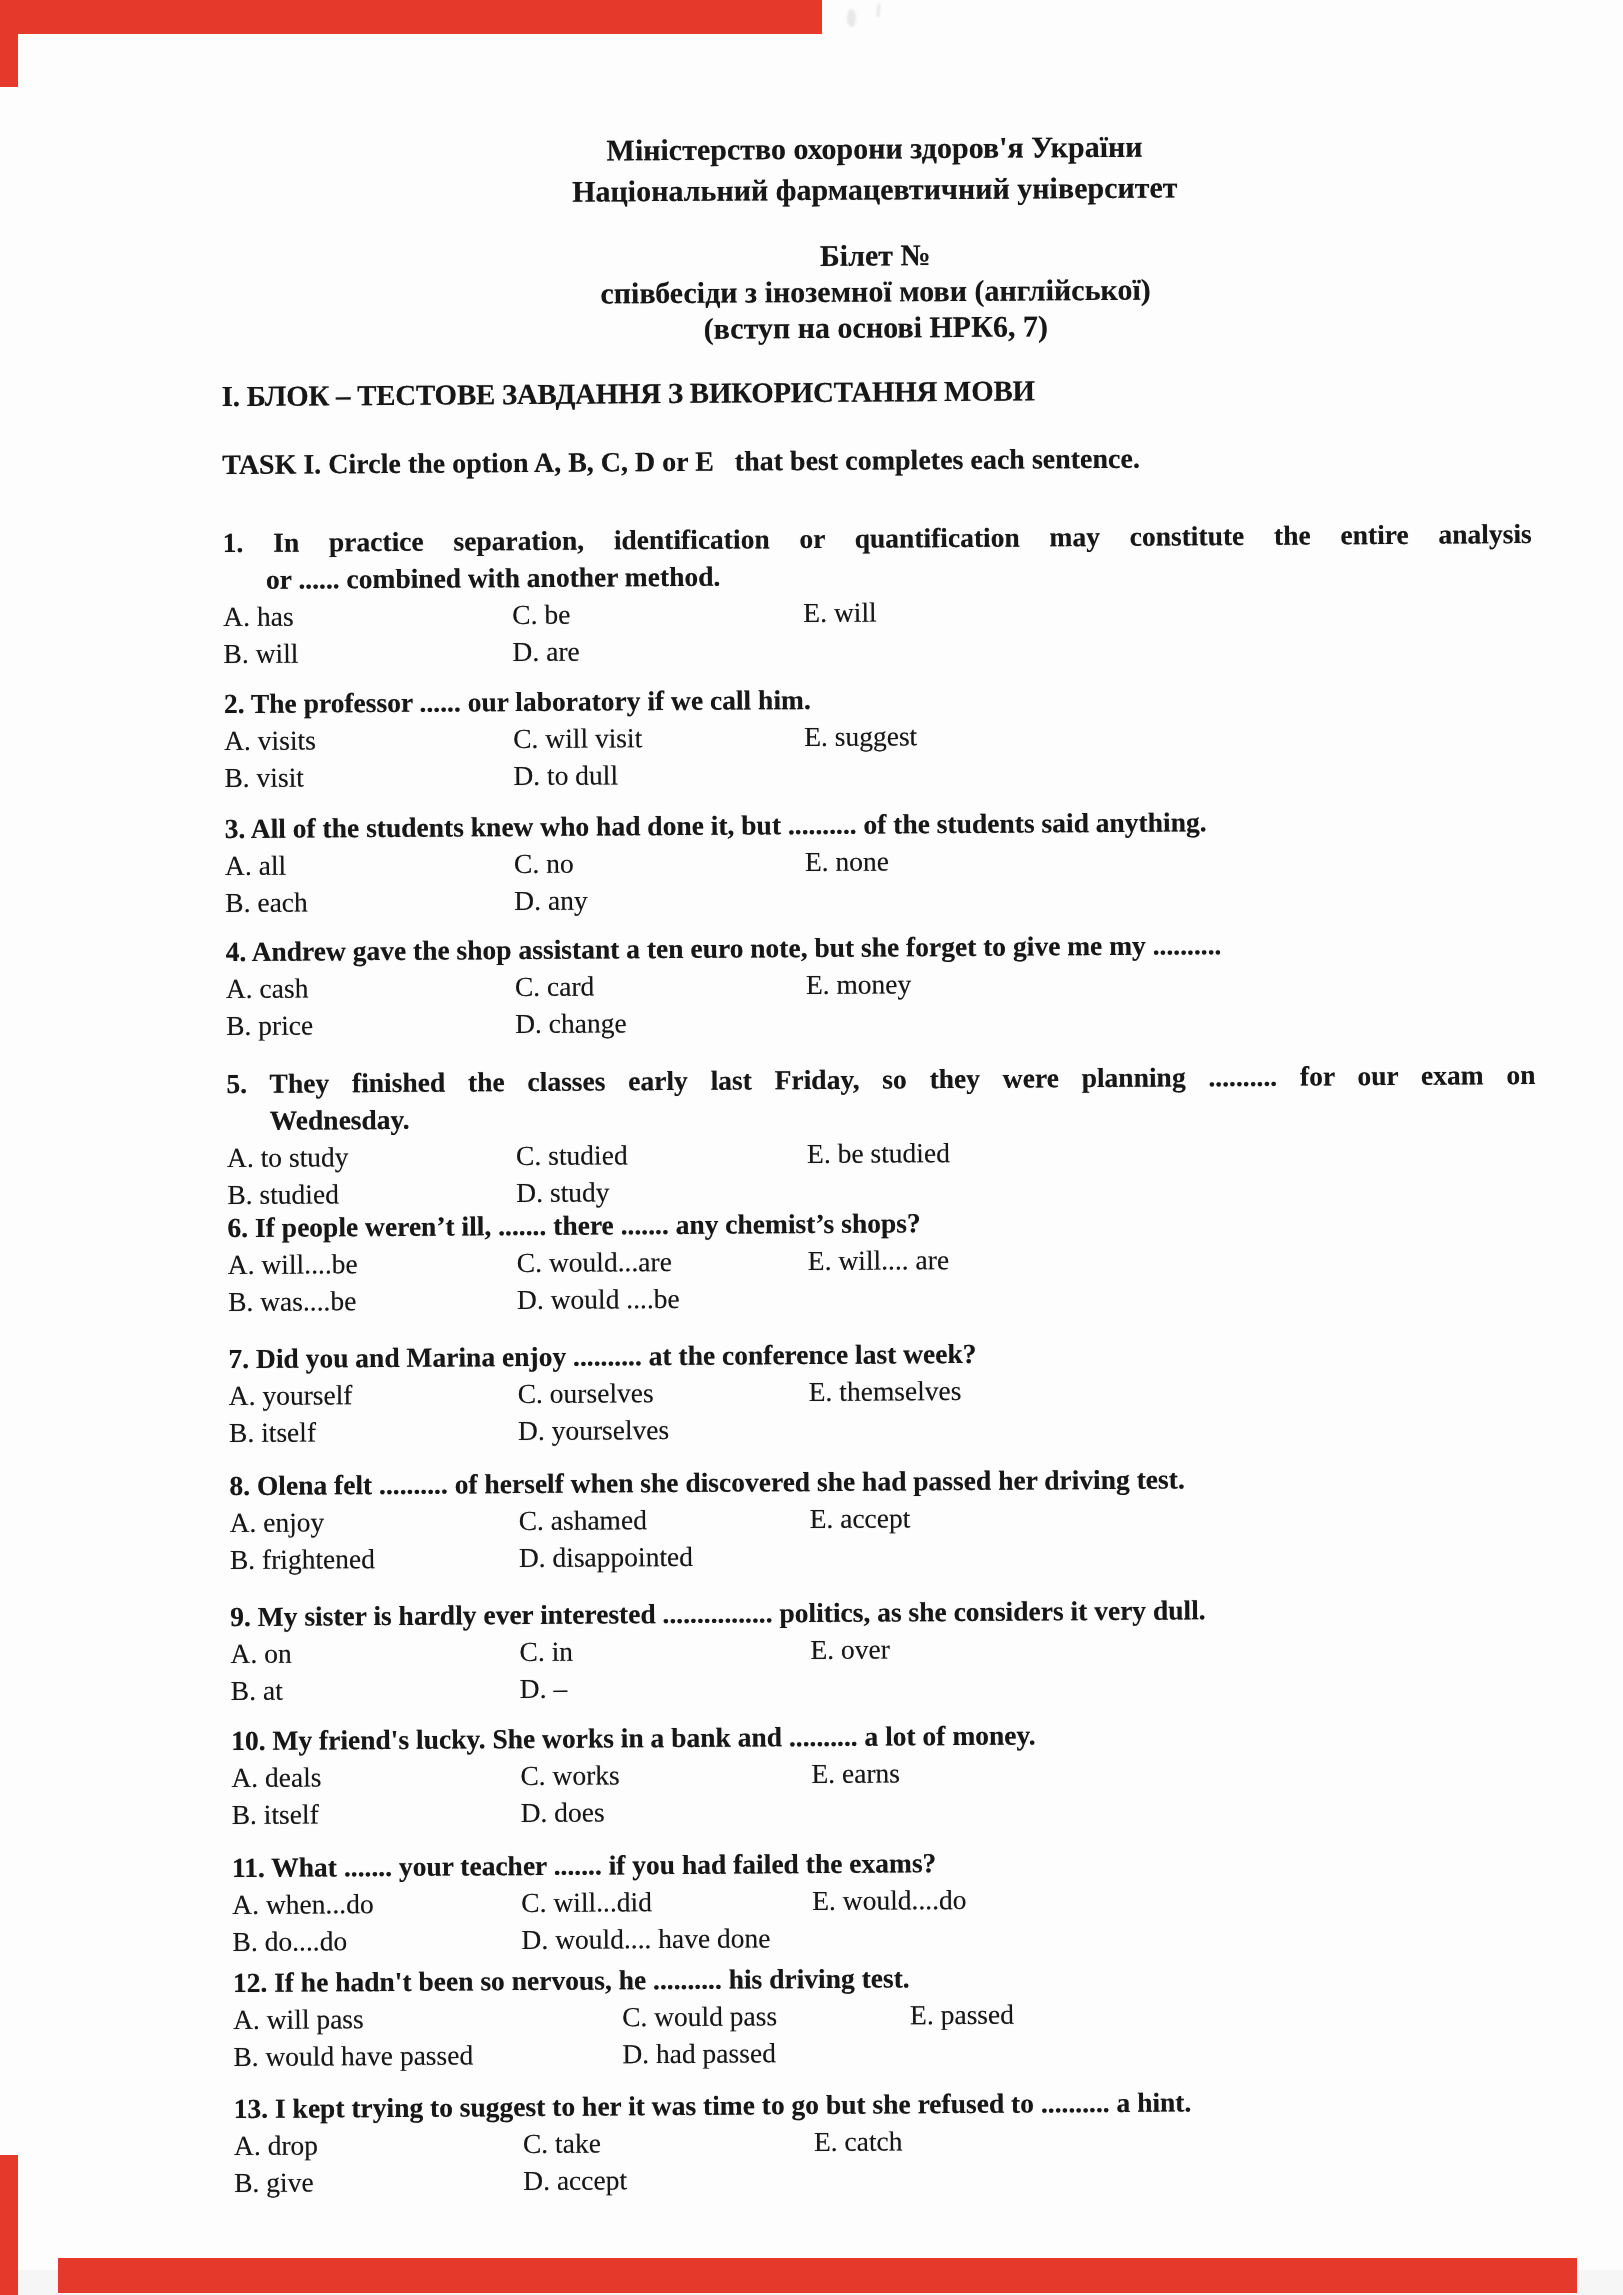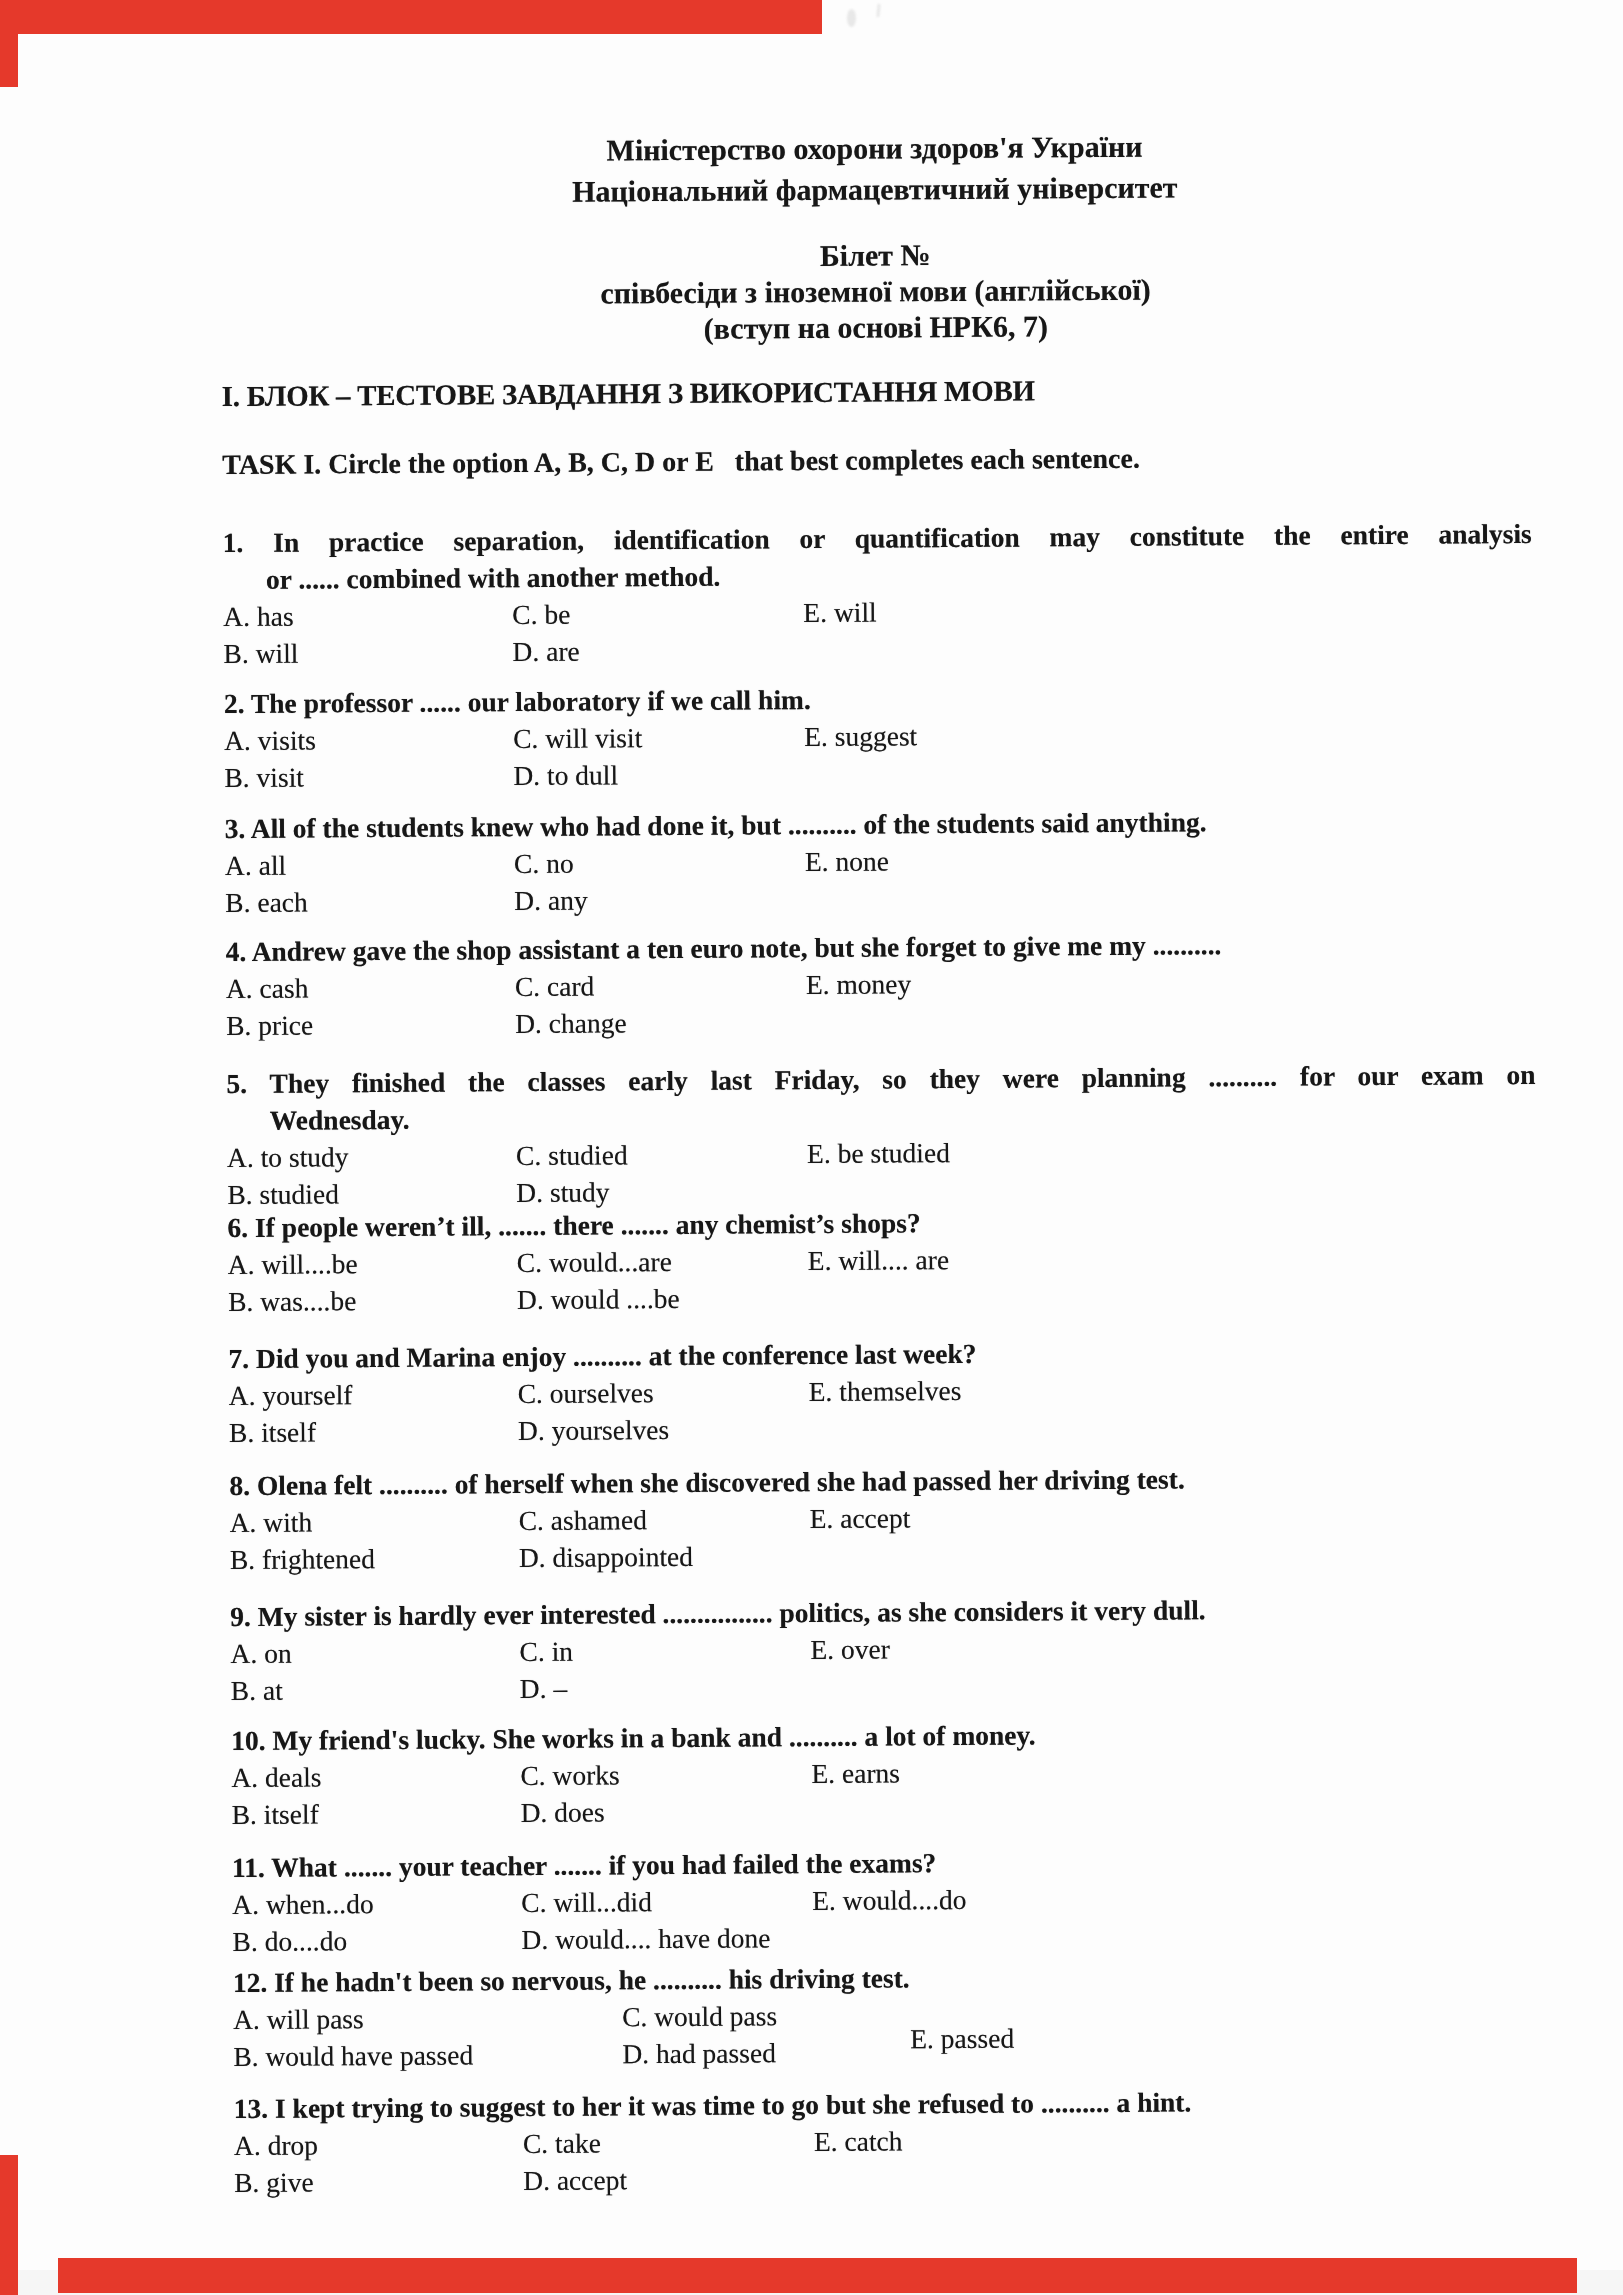--- a/index.html
+++ b/index.html
@@ -34,21 +34,21 @@
   .qline{font-weight:bold;line-height:37px;height:37px;overflow:hidden;}
   .jline{text-align:justify;}
   .jline::after{content:"";display:inline-block;width:100%;}
   .cont{padding-left:43px;}
   .optrow{position:relative;height:37px;line-height:37px;font-weight:normal;}
   .opt{position:absolute;top:0;white-space:nowrap;}
   .oA{left:0;}
   .oC{left:289px;}
   .oE{left:580px;}
   .q-wide .oC{left:389px;}
-  .q-wide .oE{left:677px;margin-top:24px;}
+  .q-wide .oE{left:677px;}
   
   .redmark{position:absolute;background:#e5392b;}
   #red-top-bar{left:18.3px;top:0;width:804px;height:34px;}
   #red-left-top{left:0;top:0;width:18.3px;height:87px;}
   #red-left-bottom{left:0;top:2155px;width:18.3px;height:140px;}
   #red-bottom-bar{left:58px;top:2258px;width:1519px;height:35px;}
   #bottom-band{position:absolute;left:0;top:2270px;width:1624px;height:25.5px;background:#f6f6f6;}
   #scan-noise{position:absolute;left:719px;top:2.6px;width:203px;height:34px;opacity:.55;filter:blur(1px);}
   #scan-noise i{position:absolute;display:block;background:#d7d7d7;}
   #scan-noise i:nth-child(1){left:3.9px;top:13px;width:30px;height:5.9px;transform:rotate(9deg);}
@@ -168,21 +168,21 @@
     </div>
     <div class="optrow">
       <span class="opt oA">B. itself</span>
       <span class="opt oC">D. yourselves</span>
     </div>
   </section>
 
   <section class="q" style="top:1463px">
     <div class="qline">8. Olena felt .......... of herself when she discovered she had passed her driving test.</div>
     <div class="optrow">
-      <span class="opt oA">A. with</span>
+      <span class="opt oA">A. enjoy</span>
       <span class="opt oC">C. ashamed</span>
       <span class="opt oE">E. accept</span>
     </div>
     <div class="optrow">
       <span class="opt oA">B. frightened</span>
       <span class="opt oC">D. disappointed</span>
     </div>
   </section>
 
   <section class="q" style="top:1594px">

